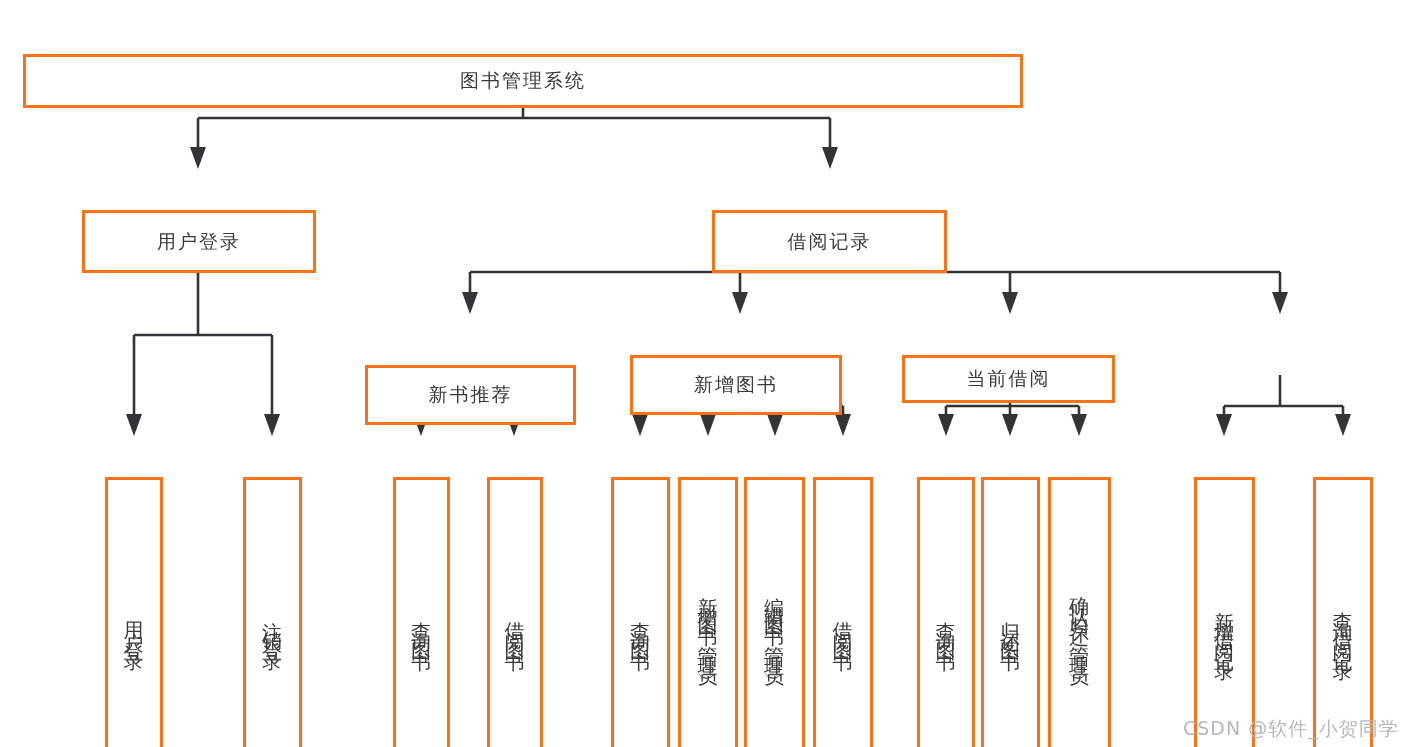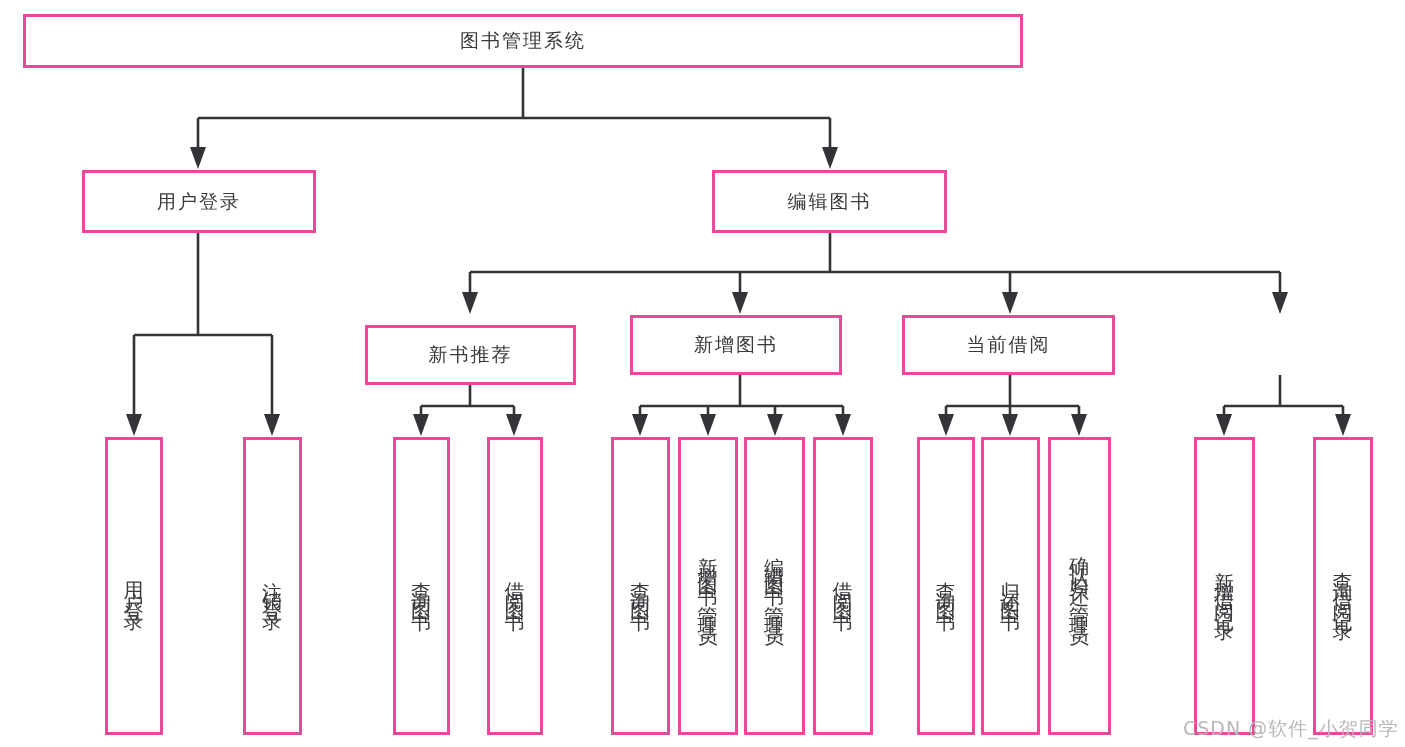--- a/index.html
+++ b/index.html
@@ -17,46 +17,47 @@
   }
   #connector-layer {
     position: absolute;
     left: 0; top: 0;
     width: 1405px; height: 747px;
     pointer-events: none;
   }
   .node {
     position: absolute;
     box-sizing: border-box;
-    border: 3px solid #ec4899;
+    border: 3px solid #f97316;
     background: #ffffff;
     display: flex;
     align-items: center;
     justify-content: center;
     color: #3a3a3e;
     font-size: 19px;
     letter-spacing: 2px;
     text-align: center;
+    margin-top: 40px;
   }
   .node.leaf {
     writing-mode: vertical-rl;
     letter-spacing: 10px;
     font-size: 20px;
     line-height: 1;
     padding: 6px 0;
   }
   
   .n-root   { left: 23px;  top: 14px;  width: 1000px; height: 54px; }
   
   .n-login  { left: 82px;  top: 170px; width: 234px;  height: 63px; }
   .n-mgmt   { left: 712px; top: 170px; width: 235px;  height: 63px; }
   
   .n-newrec { left: 365px; top: 325px; width: 211px;  height: 60px; }
   .n-borrow { left: 630px; top: 315px; width: 212px;  height: 60px; }
-  .n-curr   { left: 902px; top: 315px; width: 213px;  height: 60px; }
+  .n-curr   { left: 902px; top: 315px; width: 213px;  height: 48px; }
   .n-record { left: 1173px;top: 315px; width: 215px;  height: 60px; }
   
   .leaf { top: 437px; height: 298px; }
   .l-userlogin   { left: 105px;  width: 58px; }
   .l-logout      { left: 243px;  width: 59px; }
   .l-query-a     { left: 393px;  width: 57px; }
   .l-borrow-a    { left: 487px;  width: 56px; }
   .l-query-b     { left: 611px;  width: 59px; }
   .l-addbook     { left: 678px;  width: 60px; }
   .l-editbook    { left: 744px;  width: 61px; }
@@ -120,21 +121,21 @@
       <polygon points="1002,414 1018,414 1010,436"></polygon>
       <polygon points="1071,414 1087,414 1079,436"></polygon>
       <polygon points="1216,414 1232,414 1224,436"></polygon>
       <polygon points="1335,414 1351,414 1343,436"></polygon>
     </g>
   </svg>
 
   <div class="node n-root">图书管理系统</div>
 
   <div class="node n-login">用户登录</div>
-  <div class="node n-mgmt">编辑图书</div>
+  <div class="node n-mgmt">借阅记录</div>
 
   <div class="node n-newrec">新书推荐</div>
   <div class="node n-borrow">新增图书</div>
   <div class="node n-curr">当前借阅</div>
 
   <div class="node leaf l-userlogin">用户登录</div>
   <div class="node leaf l-logout">注销登录</div>
 
   <div class="node leaf l-query-a">查询图书</div>
   <div class="node leaf l-borrow-a">借阅图书</div>

